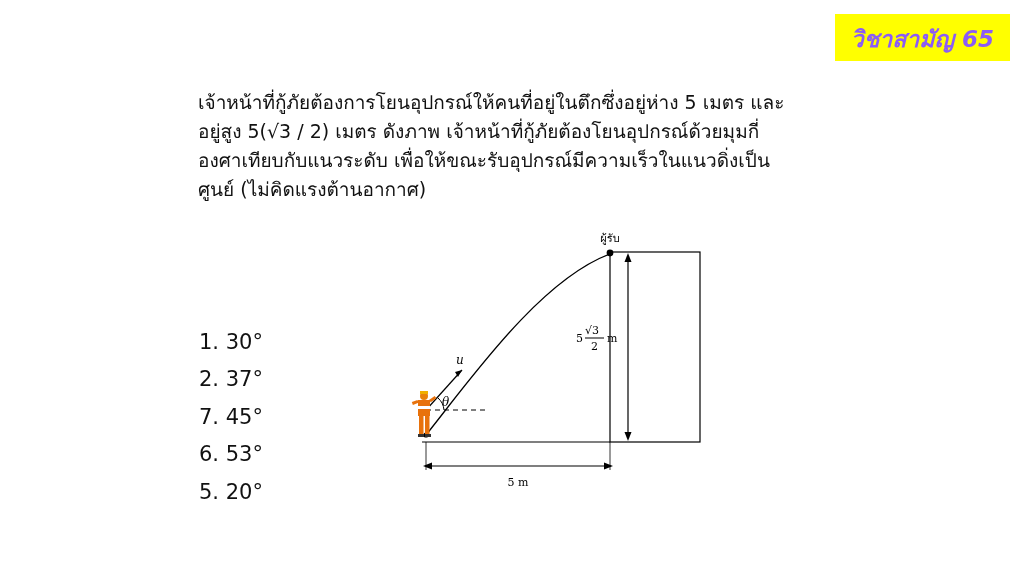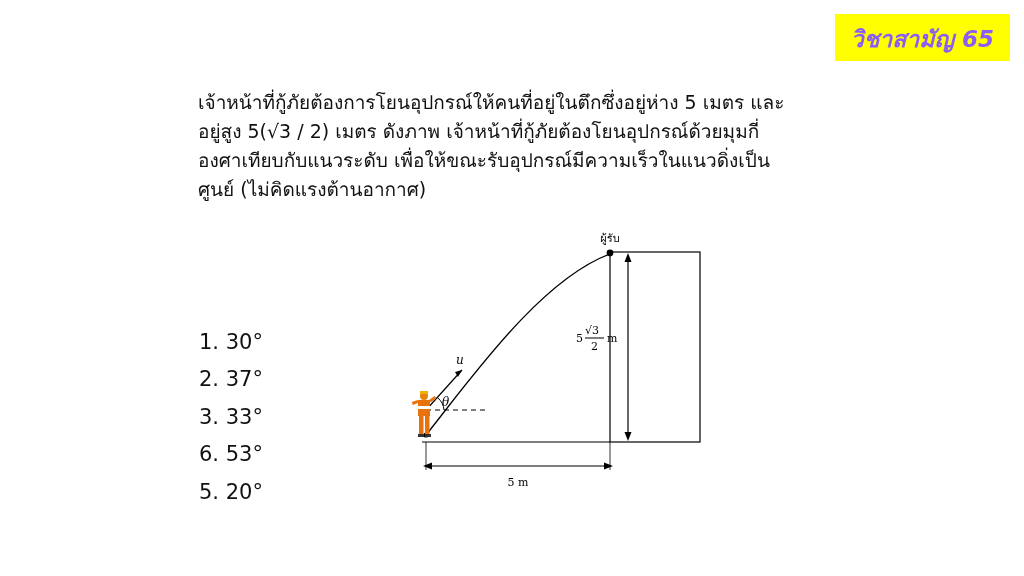--- a/index.html
+++ b/index.html
@@ -78,21 +78,21 @@
 </head>
 <body>
 
 <div class="badge">วิชาสามัญ 65</div>
 
 <div class="question">เจ้าหน้าที่กู้ภัยต้องการโยนอุปกรณ์ให้คนที่อยู่ในตึกซึ่งอยู่ห่าง 5 เมตร และอยู่สูง 5(√3 / 2) เมตร ดังภาพ เจ้าหน้าที่กู้ภัยต้องโยนอุปกรณ์ด้วยมุมกี่องศาเทียบกับแนวระดับ เพื่อให้ขณะรับอุปกรณ์มีความเร็วในแนวดิ่งเป็นศูนย์ (ไม่คิดแรงต้านอากาศ)</div>
 
 <div class="choices">
   <div>1. 30°</div>
   <div>2. 37°</div>
-  <div>3. 33°</div>
+  <div>7. 45°</div>
   <div>6. 53°</div>
   <div>5. 20°</div>
 </div>
 
 <div class="figure">
   <svg width="360" height="280" viewBox="0 0 360 280" xmlns="http://www.w3.org/2000/svg">
 
     <rect x="210" y="32" width="90" height="190" fill="none" stroke="#000000" stroke-width="1.2"></rect>
 
     <line x1="22" y1="222" x2="210" y2="222" stroke="#000000" stroke-width="1.2"></line>

